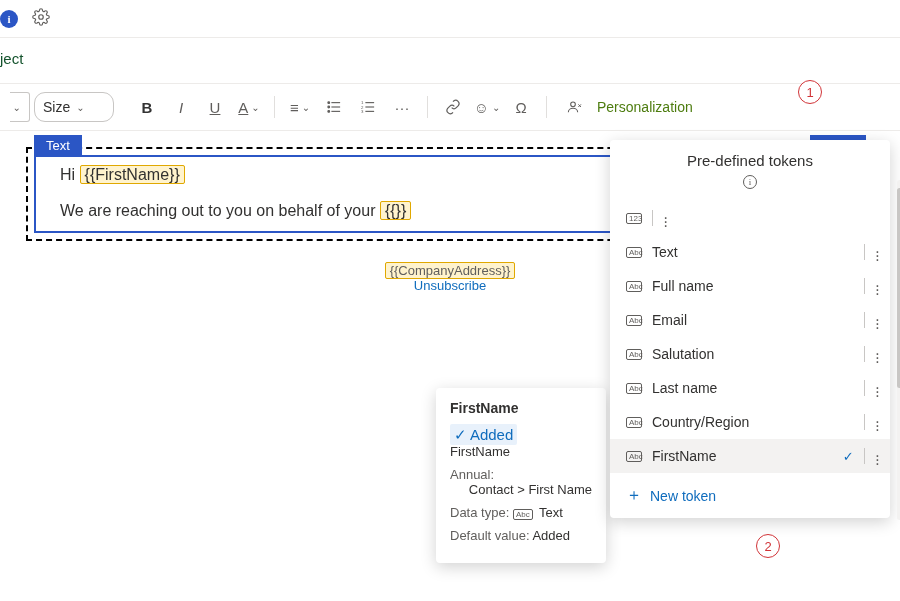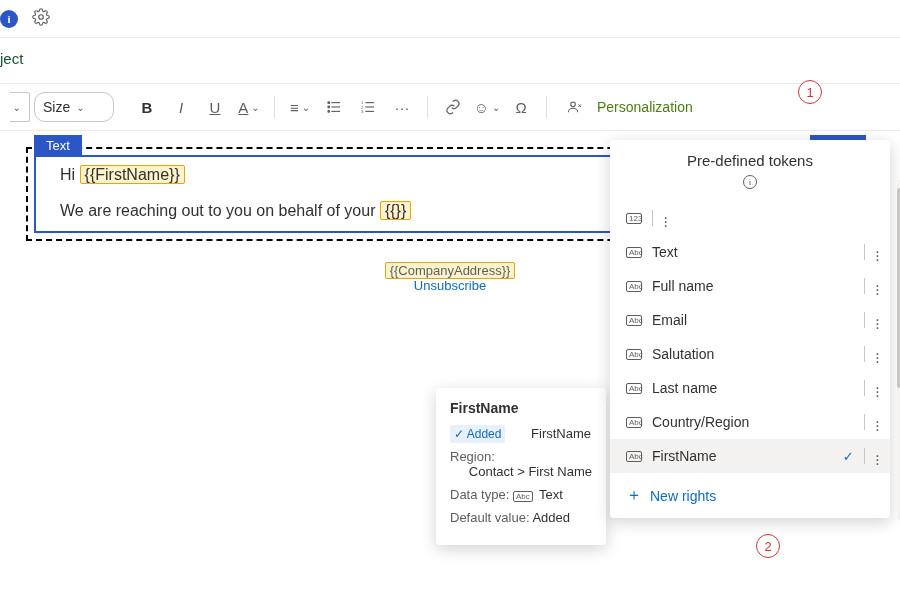--- a/index.html
+++ b/index.html
@@ -203,21 +203,21 @@
     width:170px;
     background:#fff;
     box-shadow: 0 4px 16px rgba(0,0,0,0.18);
     border-radius:4px;
     padding:12px 14px;
     font-size:13px;
     z-index:8;
   }
   .detail-card h5{margin:0 0 10px 0; font-size:14px; font-weight:600;}
   .badge-added{
-    color:#0f6cbd; font-size:12px;
+    color:#0f6cbd; font-size:15px;
     background:#e8f1fb;
     padding:2px 4px;
     border-radius:2px;
     margin-right:22px;
   }
   .detail-row{margin:8px 0; color:#605e5c;}
   .detail-row .val{color:#323130;text-align:right;}
   .mini-type{
     font-size:8px;border:1px solid #605e5c;border-radius:2px;padding:0 2px;
     display:inline-block; margin-right:3px;
@@ -408,37 +408,37 @@
         <span class="vline"></span>
         <span class="dots">
           <span>·</span>
           <span>·</span>
           <span>·</span>
         </span>
       </div>
     </div>
   <div class="new-token">
     <span class="plus">＋</span>
-    <span>New rights</span>
+    <span>New token</span>
   </div>
   <div class="scroll-track">
       <div class="scroll-thumb"></div>
     </div>
 </div>
 
 <div class="callout-circle callout-2">2</div>
 
 <div class="detail-card">
   <h5>FirstName</h5>
   <div>
     <span class="badge-added">✓ Added</span>
     <span class="val">FirstName</span>
   </div>
   <div class="detail-row">
-    <div>Region:</div>
+    <div>Annual:</div>
     <div class="val">Contact &gt; First Name</div>
   </div>
   <div class="detail-row">
     <span>Data type:</span>
     <span class="mini-type">Abc</span>
     <span class="val">Text</span>
   </div>
   <div class="detail-row">
     <span>Default value:</span>
     <span class="val">Added</span>

